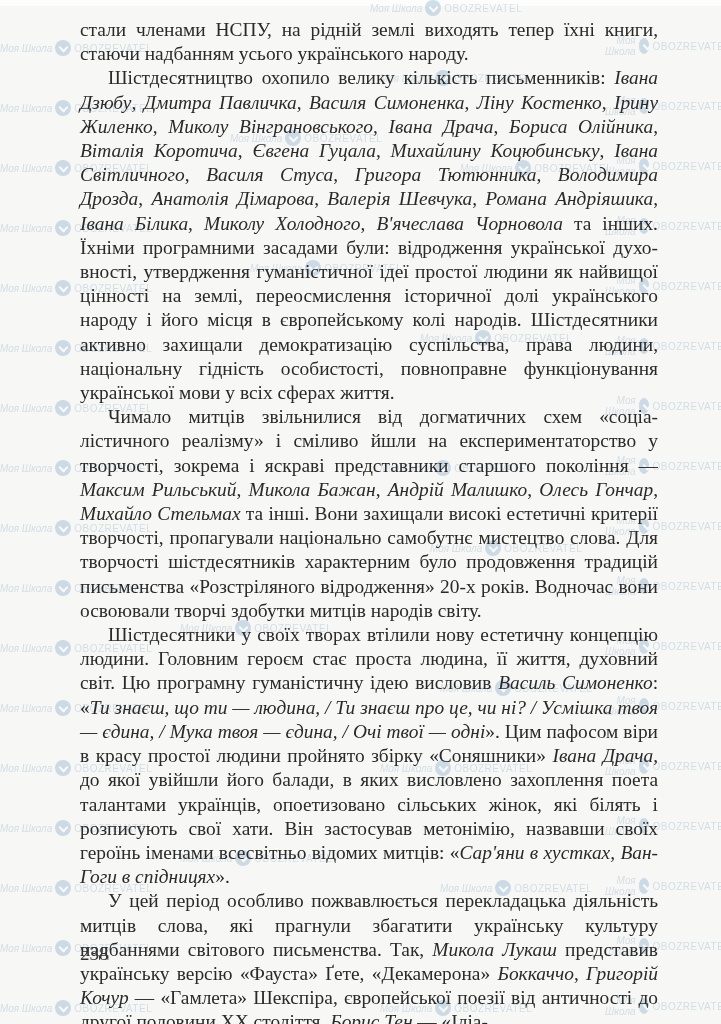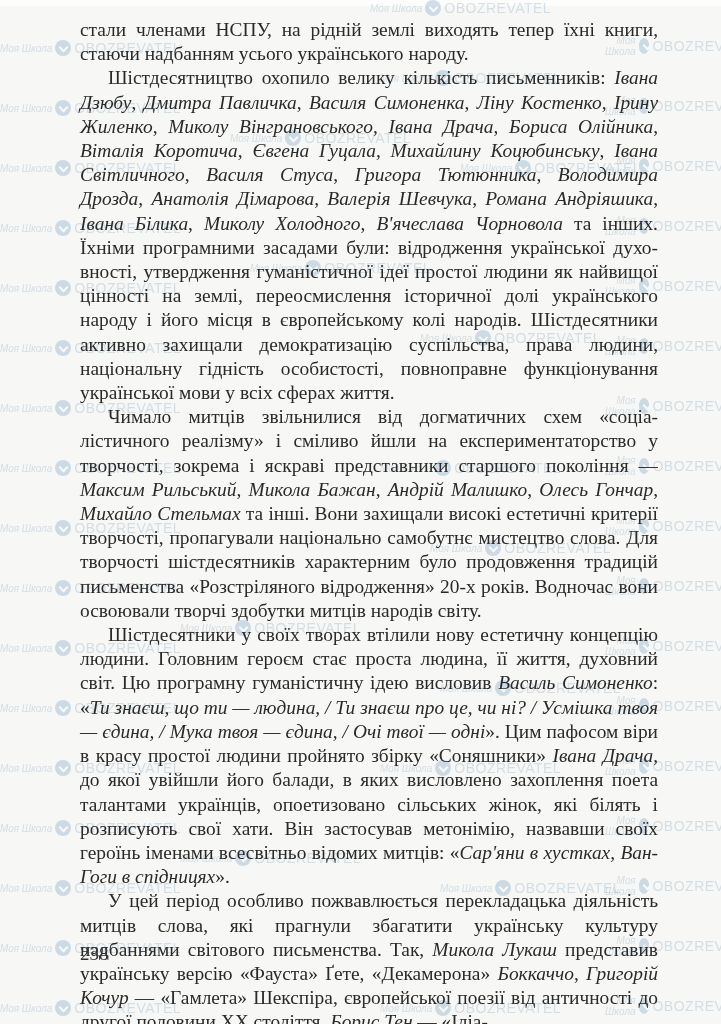--- a/index.html
+++ b/index.html
@@ -19,21 +19,21 @@
     }
     .text p { margin: 0; }
     .text p.ind { text-indent: 28px; }
     .text i { font-style: italic; }
     .text b { font-weight: normal; }
     .pagenum { position: absolute; left: 80px; top: 943px; font-size: 19px; color: #333; }
     .wm { position: absolute; display: flex; align-items: center; gap: 3px; opacity: 0.35; pointer-events: none; }
     .wm .moya { font-family: "Liberation Sans", sans-serif; font-style: italic; font-size: 10px; color: #8fb0c8; text-align: right; }
     .wm .circ { width: 16px; height: 16px; border-radius: 50%; background: #7aa6c8; display: inline-block; position: relative; }
     .wm .circ::after { content: ""; position: absolute; left: 5px; top: 4px; width: 5px; height: 5px; border-right: 2px solid #fff; border-bottom: 2px solid #fff; transform: rotate(45deg); }
-    .wm .oboz { font-family: "Liberation Sans", sans-serif; font-size: 14px; letter-spacing: 0.5px; color: #8fb0c8; }
+    .wm .oboz { font-family: "Liberation Sans", sans-serif; font-size: 10px; letter-spacing: 0.5px; color: #8fb0c8; }
   </style>
 </head>
 <body>
 
 <div class="page">
   <div class="topband"></div>
   <div id="wm-layer">
       <div class="wm" style="left: 0px; top: 40px;">
         <span class="moya">Моя Школа</span>
         <span class="circ"></span>

